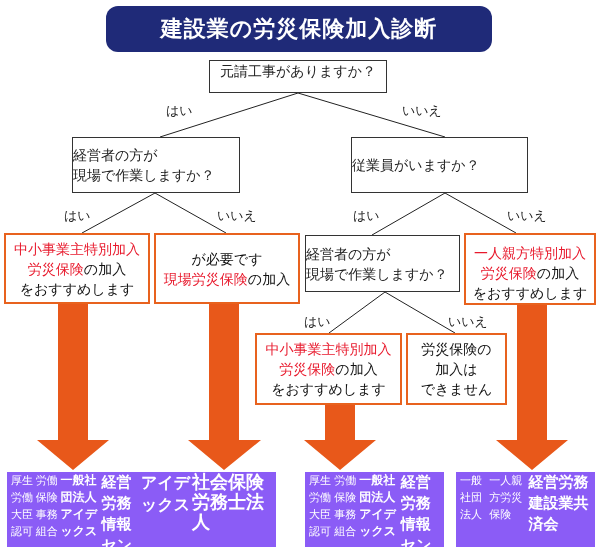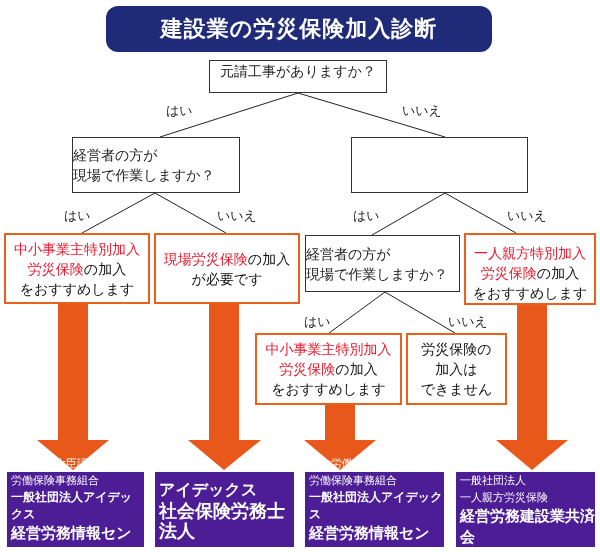--- a/index.html
+++ b/index.html
@@ -11,21 +11,21 @@
       font-weight: bold; font-size: 22px; line-height: 46px; text-align: center;
       letter-spacing: 1px; }
     .qbox { background: #fff; border: 1.5px solid #333; color: #222;
       display: flex; align-items: flex-start; justify-content: center;
       text-align: center; font-size: 14px; line-height: 20px; }
     .rbox { background: #fff; border: 2px solid #e8621e; color: #111;
       display: flex; flex-direction: column; align-items: center; justify-content: center;
       text-align: center; font-size: 14px; line-height: 20px; }
     .red { color: #e8192c; }
     .lbl { font-size: 13px; color: #222; }
-    .pbox { background: #4c1d95; color: #fff; display: flex; flex-direction: column;
+    .pbox { background: #8b5cf6; color: #fff; display: flex; flex-direction: row;
       justify-content: center; padding-left: 4px; }
     .pbox .sm { font-size: 11px; line-height: 17px; }
     .pbox .md { font-size: 12px; line-height: 17px; font-weight: bold; }
     .pbox .lg { font-size: 15px; line-height: 21px; font-weight: bold; }
     svg.lines { position: absolute; left: 0; top: 0; }
   </style>
 </head>
 <body>
 
 <svg class="lines" width="600" height="552">
@@ -54,36 +54,37 @@
 </div>
 <div class="abs lbl" style="left:166px; top:102px;">はい</div>
 <div class="abs lbl" style="left:402px; top:102px;">いいえ</div>
 
 <div class="abs qbox" style="left:72px; top:137px; width:168px; height:56px; flex-direction:column;">
   <span>経営者の方が</span>
   <span>現場で作業しますか？</span>
 </div>
 
 <div class="abs qbox" style="left:351px; top:137px; width:177px; height:56px; flex-direction:column;">
+  <span>従業員がいますか？</span>
 </div>
 
 <div class="abs lbl" style="left:64px; top:207px;">はい</div>
 <div class="abs lbl" style="left:217px; top:207px;">いいえ</div>
 <div class="abs lbl" style="left:353px; top:207px;">はい</div>
 <div class="abs lbl" style="left:507px; top:207px;">いいえ</div>
 
 <div class="abs rbox" style="left:4px; top:233px; width:146px; height:71px;">
   <div><span class="red">中小事業主特別加入</span></div>
   <div><span class="red">労災保険</span><span>の加入</span></div>
   <div>をおすすめします</div>
 </div>
 
 <div class="abs rbox" style="left:154px; top:233px; width:146px; height:71px;">
+  <div>が必要です</div>
   <div><span class="red">現場労災保険</span><span>の加入</span></div>
-  <div>が必要です</div>
 </div>
 
 <div class="abs qbox" style="left:305px; top:235px; width:155px; height:57px; flex-direction:column;">
   <span>経営者の方が</span>
   <span>現場で作業しますか？</span>
 </div>
 
 <div class="abs rbox" style="left:464px; top:233px; width:132px; height:72px;justify-content:flex-end;">
   <div><span class="red">一人親方特別加入</span></div>
   <div><span class="red">労災保険</span><span>の加入</span></div>
@@ -105,21 +106,21 @@
   <div>できません</div>
 </div>
 
 <div class="abs pbox" style="left:7px; top:472px; width:137px; height:75px;">
   <div class="sm">厚生労働大臣認可</div>
   <div class="sm">労働保険事務組合</div>
   <div class="md">一般社団法人アイデックス</div>
   <div class="lg">経営労務情報センター</div>
 </div>
 
-<div class="abs pbox" style="left:155px; top:472px; width:139px; height:75px; ">
+<div class="abs pbox" style="left:137px; top:472px; width:139px; height:75px; ">
   <div class="lg" style="font-size:16px; line-height:22px;">アイデックス</div>
   <div class="lg" style="font-size:18px; line-height:20px;">社会保険労務士法人</div>
 </div>
 
 <div class="abs pbox" style="left:305px; top:472px; width:139px; height:75px;">
   <div class="sm">厚生労働大臣認可</div>
   <div class="sm">労働保険事務組合</div>
   <div class="md">一般社団法人アイデックス</div>
   <div class="lg">経営労務情報センター</div>
 </div>

